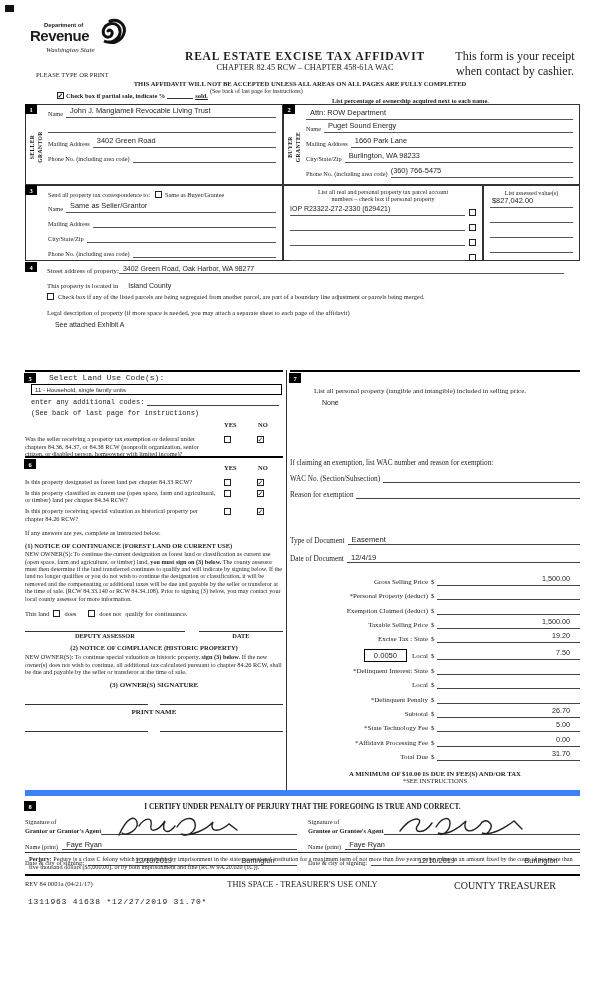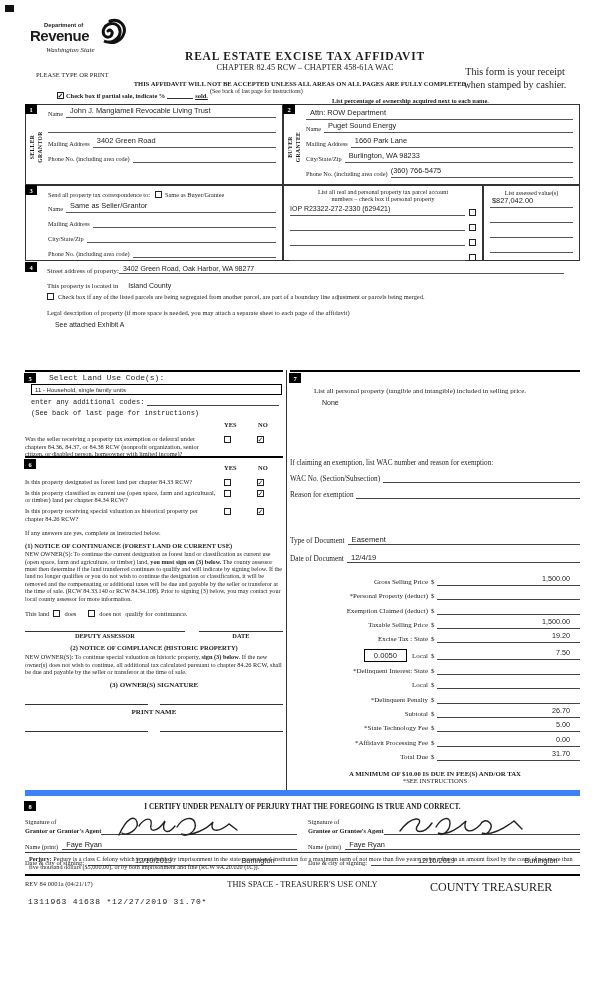--- a/index.html
+++ b/index.html
@@ -17,21 +17,21 @@
   .logo { left:30px; top:21px; width:120px; height:48px; }
   .logo .dept { position:absolute; left:14px; top:1px; font-size:5.8px; font-weight:bold; font-family:"Liberation Sans",sans-serif; }
   .logo .rev  { position:absolute; left:0px; top:6px; font-size:15px; font-weight:bold; font-family:"Liberation Sans",sans-serif; letter-spacing:-0.5px; }
   .logo .ws   { position:absolute; left:16px; top:25px; font-size:7px; font-style:italic; }
   .logo svg   { position:absolute; left:64px; top:-3px; }
 
   .please-type { left:36px; top:71px; font-size:6.5px; }
   .title-blk { left:145px; top:50px; width:320px; text-align:center; }
   .title-blk .t1 { font-size:11.5px; font-weight:bold; letter-spacing:0.8px; }
   .title-blk .t2 { font-size:8.3px; margin-top:1px; }
-  .receipt-note { left:451px; top:66px; width:128px; font-size:10px; text-align:center; line-height:1.25; }
+  .receipt-note { left:451px; top:49px; width:128px; font-size:12px; text-align:center; line-height:1.25; }
   .warning { left:30px; top:80px; width:540px; text-align:center; font-weight:bold; font-size:6.6px; }
   .see-back { left:210px; top:87.5px; font-size:6px; }
   .partial-row { left:57px; top:92px; display:flex; align-items:flex-end; font-size:6.4px; font-weight:bold; }
   .partial-row .ul { display:inline-block; width:26px; border-bottom:1px solid #333; margin:0 2px; }
   .ownership { left:332px; top:97px; font-size:6.4px; font-weight:bold; text-decoration:underline; }
 
   
   .numsq { position:absolute; width:12px; height:10px; background:#000; color:#fff; font-size:6.5px; font-weight:bold; display:flex; align-items:center; justify-content:center; font-family:"Liberation Serif",serif; }
 
   
@@ -128,21 +128,21 @@
   .drow { display:flex; align-items:flex-end; font-size:6.4px; margin-top:6px; }
   .drow .ul { flex:1; border-bottom:1px solid #444; text-align:center; }
   .drow .ul2 { width:78px; border-bottom:1px solid #444; text-align:center; }
   .drow .fillv { padding:0; }
 
   .perjury { left:25px; top:852px; width:555px; border-top:1px solid #333; border-bottom:2px solid #000;
              font-size:6.2px; line-height:1.25; padding:2px 4px 3px 4px; }
   .footrow { left:25px; top:880px; width:555px; display:flex; align-items:flex-start; }
   .footrow .rev { font-size:6.5px; width:150px; }
   .footrow .tsp { font-size:8.4px; flex:1; text-align:center; }
-  .footrow .ct  { font-size:12px; width:150px; text-align:left; }
+  .footrow .ct  { font-size:10px; width:150px; text-align:center; }
   .stamp { left:28px; top:897px; font-size:8px; letter-spacing:0.8px; }
 </style>
 </head>
 <body>
 
 <div class="abs corner"></div>
 
 <div class="abs logo">
   <div class="dept">Department of</div>
   <div class="rev">Revenue</div>
@@ -151,21 +151,21 @@
     <path d="M16 3 C26 0 32 8 30 15 C28 23 19 27 10 23 C16 26 25 22 26 15 C27 8 21 4 15 6 C10 8 8 13 10 17 C12 20 17 20 18 16 C19 13 16 11 14 13" fill="none" stroke="#111" stroke-width="3" stroke-linecap="round"></path>
   </svg>
 </div>
 <div class="abs please-type">PLEASE TYPE OR PRINT</div>
 <div class="abs title-blk">
   <div class="t1">REAL ESTATE EXCISE TAX AFFIDAVIT</div>
   <div class="t2">CHAPTER 82.45 RCW – CHAPTER 458-61A WAC</div>
 </div>
 <div class="abs receipt-note">
   <div>This form is your receipt</div>
-  <div>when stamped by cashier.</div>
+  <div>when contact by cashier.</div>
 </div>
 <div class="abs warning">THIS AFFIDAVIT WILL NOT BE ACCEPTED UNLESS ALL AREAS ON ALL PAGES ARE FULLY COMPLETED</div>
 <div class="abs see-back">(See back of last page for instructions)</div>
 <div class="abs partial-row">
   <span class="cb cb-sm" style="margin-right:2px">✓</span>
   <span>Check box if partial sale, indicate %</span>
   <span class="ul"></span>
   <span style="text-decoration:underline">sold.</span>
 </div>
 <div class="abs ownership">List percentage of ownership acquired next to each name.</div>

